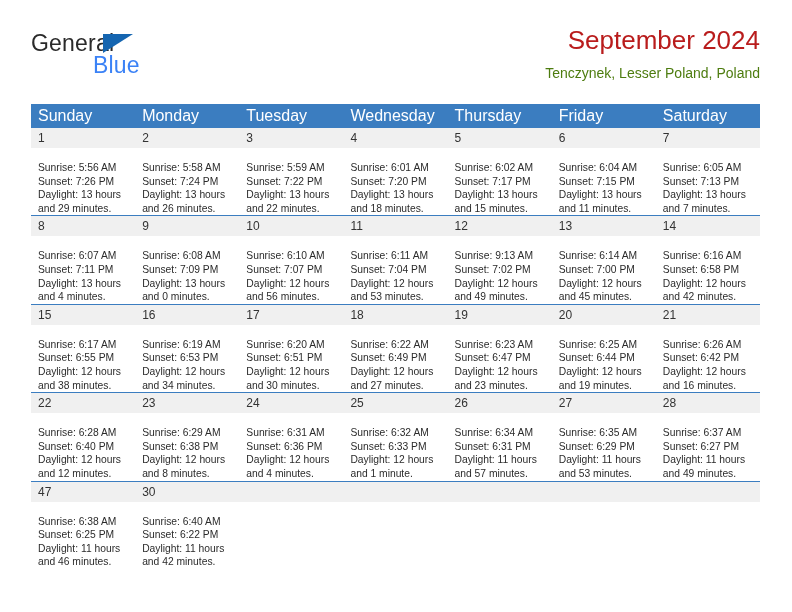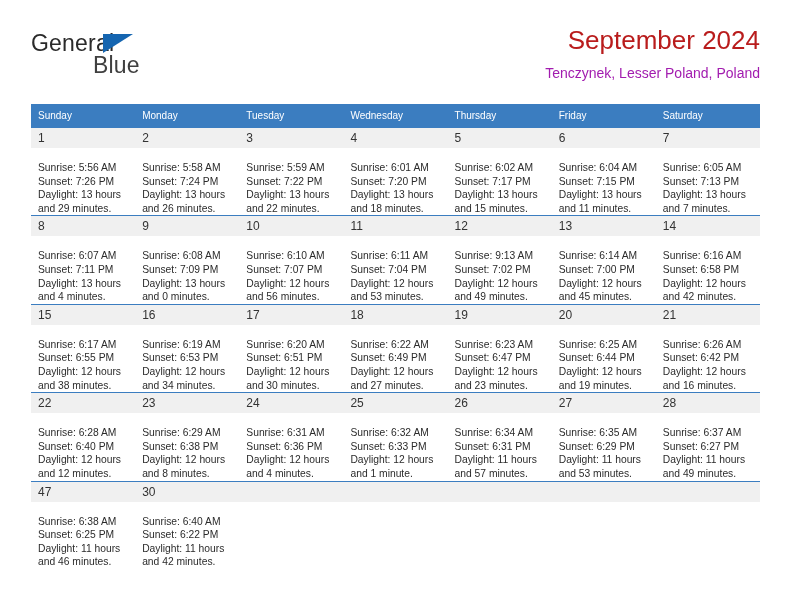--- a/index.html
+++ b/index.html
@@ -52,58 +52,58 @@
     width: 0;
     height: 0;
     border-left: 30px solid #1565b0;
     border-bottom: 19px solid transparent;
   }
   .logo-blue {
     position: absolute;
     left: 62px;
     top: 22px;
     font-size: 23px;
-    color: #404040;
+    color: #3b82f6;
     letter-spacing: 0.2px;
   }
 
   .titles {
     position: absolute;
     right: 0;
     top: 0;
     text-align: right;
   }
   .cal-title {
     font-size: 26px;
     color: #b91c1c;
     line-height: 32px;
     white-space: nowrap;
   }
   .cal-sub {
     font-size: 14px;
-    color: #a21caf;
+    color: #4d7c0f;
     line-height: 22px;
     margin-top: 6px;
     white-space: nowrap;
   }
 
   
   .cal {
     position: absolute;
     left: 31px;
     top: 104px;
     width: 729px;
     border-collapse: collapse;
     table-layout: fixed;
   }
   .cal th {
     background: #3b7dc0;
     color: #ffffff;
     font-weight: normal;
-    font-size: 10px;
+    font-size: 16px;
     text-align: left;
     padding: 5px 0 5px 7px;
     height: 12px;
     line-height: 13px;
     margin-top: 36px;
   }
   .cal td {
     vertical-align: top;
     padding: 0;
     border-top: 1.2px solid #3b7dc0;

